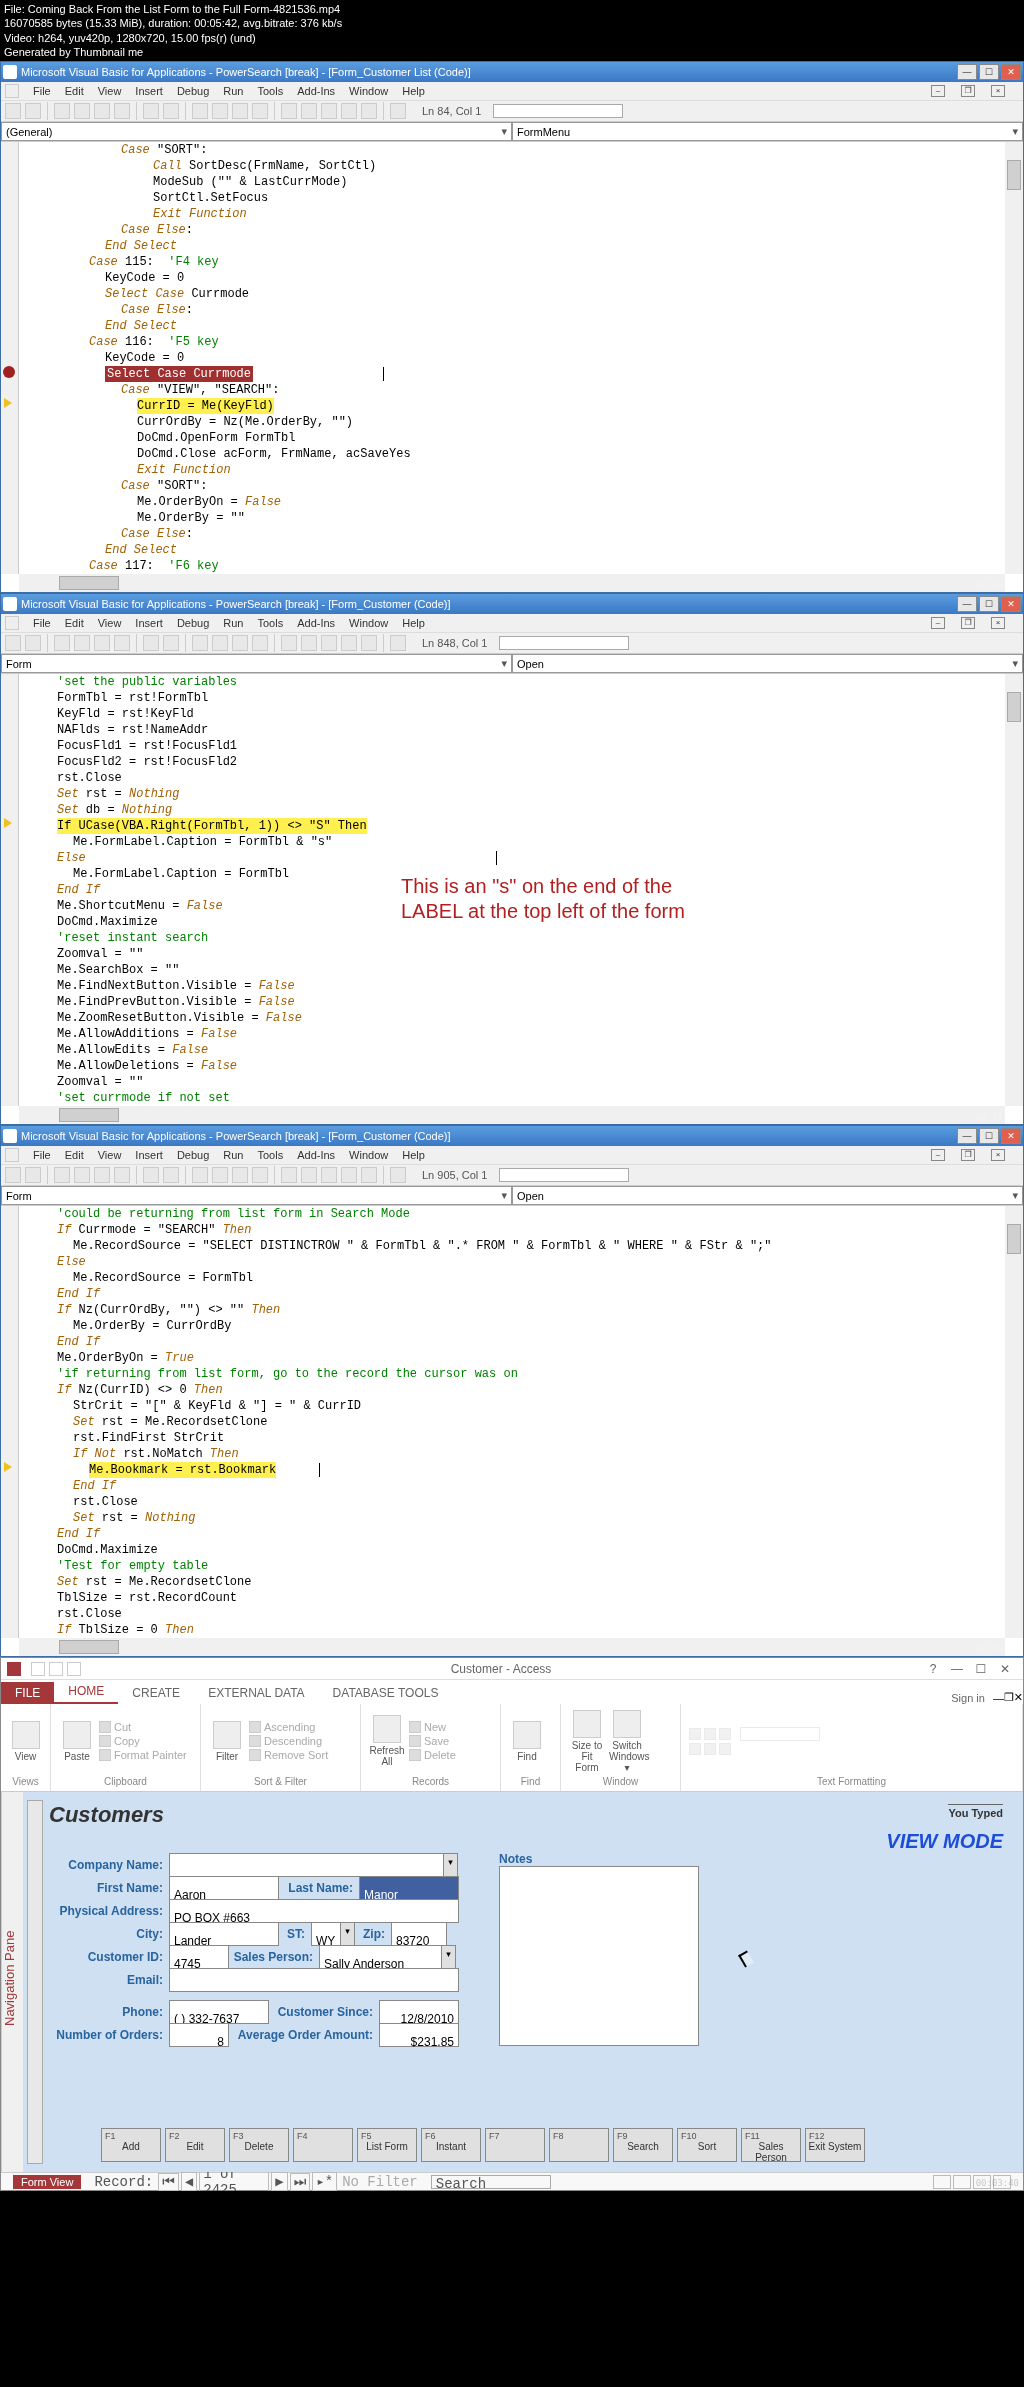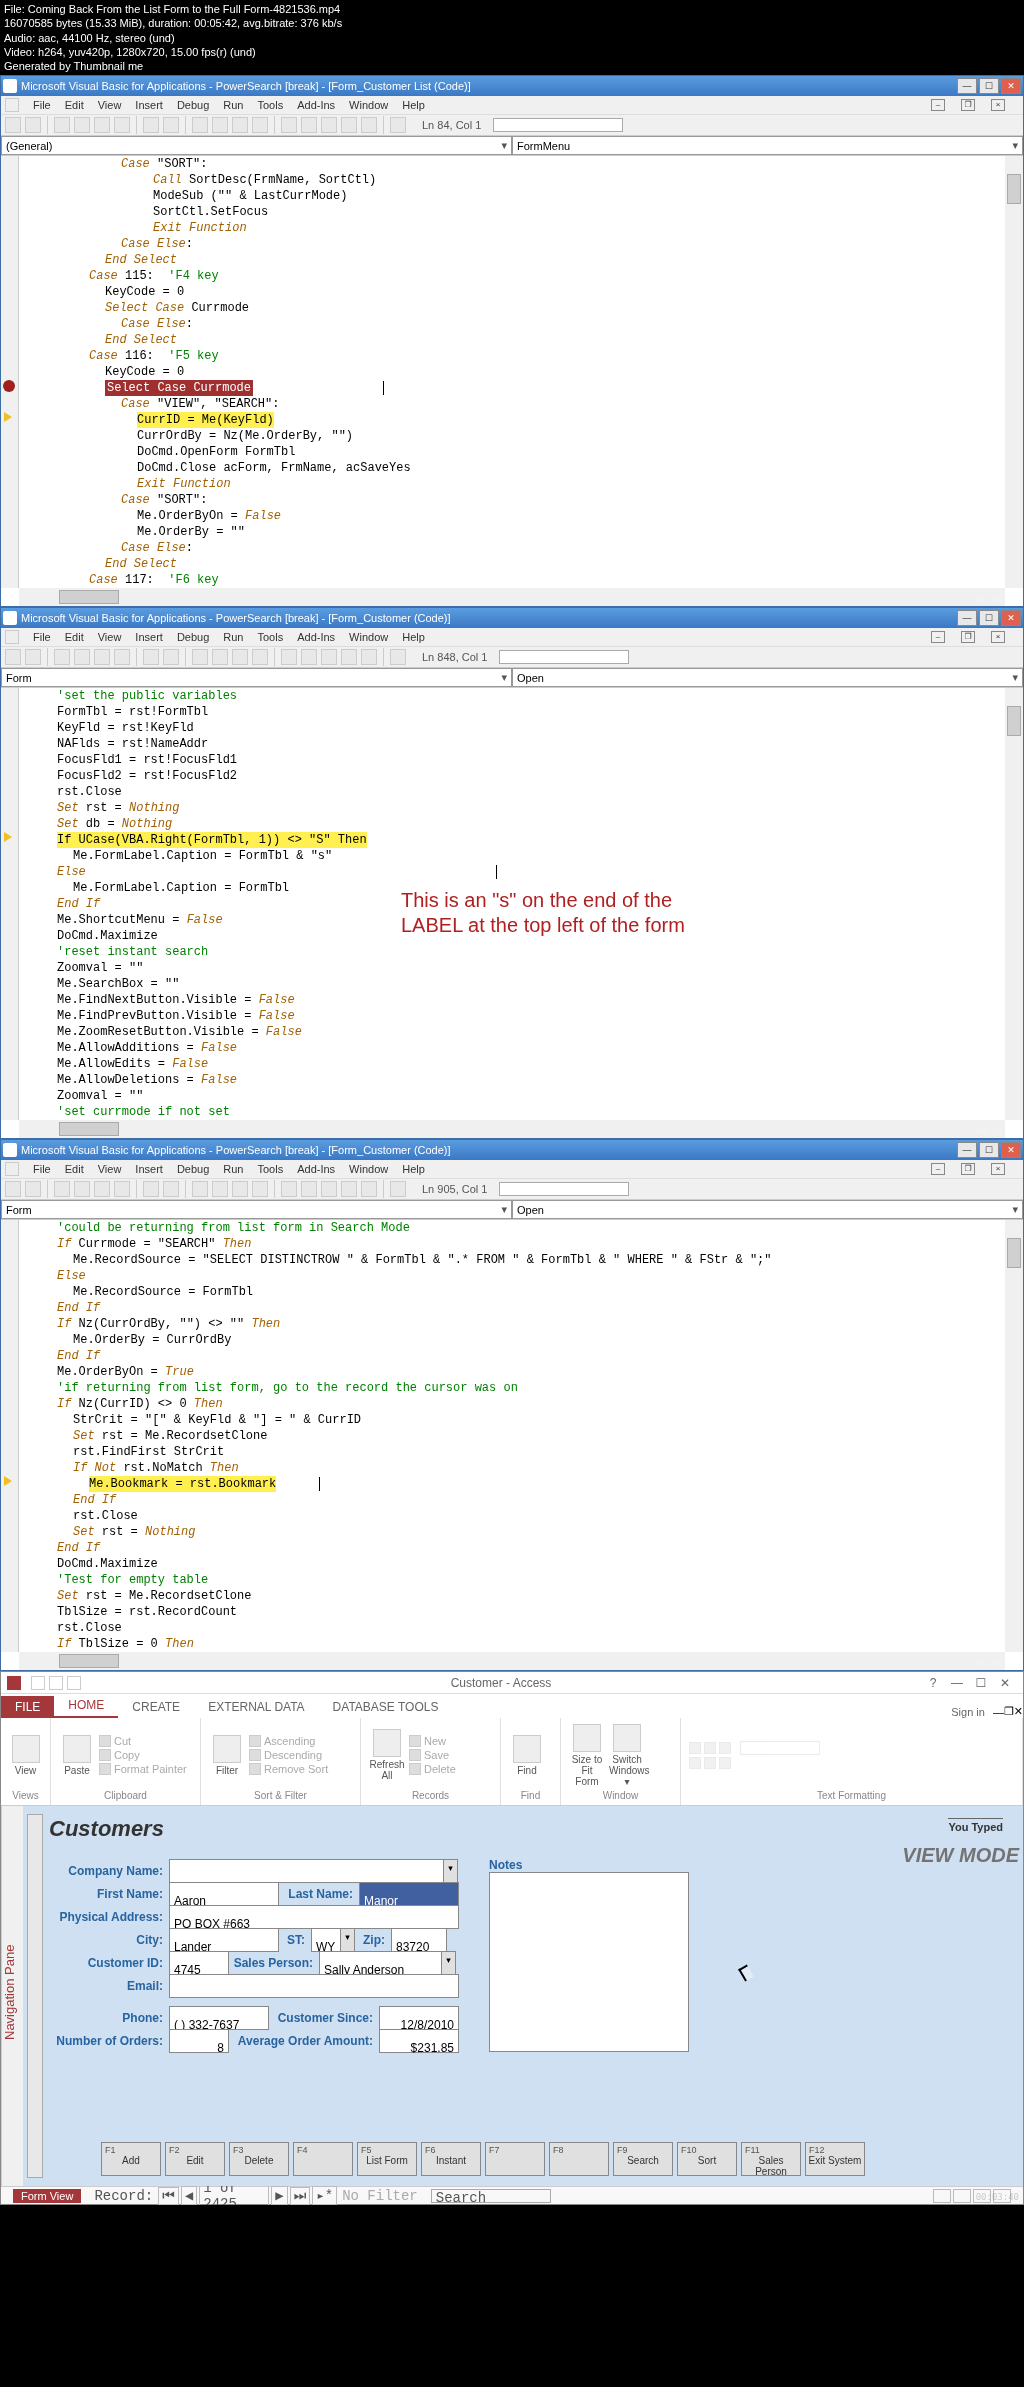--- a/index.html
+++ b/index.html
@@ -73,21 +73,21 @@
 .nav-pane { position: absolute; left: 0; top: 0; bottom: 0; width: 22px; background: #f0f0f0; border-right: 1px solid #ccc; writing-mode: vertical-rl; text-align: center; padding-top: 8px; color: #a4373a; font-size: 13px; transform: rotate(180deg); }
 .rec-selector { position: absolute; left: 26px; top: 8px; bottom: 8px; width: 16px; background: #e8e8e8; border: 1px solid #aaa; }
 .form-hdr { font-size: 22px; font-weight: bold; font-style: italic; color: #333; }
 .fld { display: flex; align-items: center; margin: 3px 0; height: 20px; }
 .fld label { text-align: right; padding-right: 6px; color: #2864a0; font-size: 12px; font-weight: bold; }
 .fld .inp { background: #fff; border: 1px solid #888; height: 18px; padding: 11px 4px; font-size: 12px; }
 .combo-inp { display:flex; }
 .combo-inp .drop{width:14px;background:#e0e0e0;border:1px solid #888;border-left:0;text-align:center;font-size:9px;line-height:16px;}
 
 .you-typed{position:absolute; right:20px; top:12px; font-size:11px; font-weight:bold; color:#333; border-top:1px solid #666; padding-top:2px;}
-.view-mode{position:absolute; right:4px; top:38px; font-size:20px; font-weight:bold; color:#737373; font-style:italic;}
+.view-mode{position:absolute; right:20px; top:38px; font-size:20px; font-weight:bold; color:#1d4ed8; font-style:italic;}
 .notes-lbl{font-size:12px;font-weight:bold;color:#2864a0;}
 .notes-box{background:#fff;border:1px solid #888;width:200px;height:180px;}
 
 .fkeys { position: absolute; left: 100px; bottom: 10px; display: flex; gap: 4px; }
 .fkey { background: #e0e0e0; border: 1px solid #888; width: 60px; height: 34px; font-size: 10px; text-align: center; padding-top: 2px; color: #333; }
 .fkey .n { font-size: 9px; text-align: left; padding-left: 3px; color: #555; }
 
 .status-bar { height: 18px; background: #f8f8f8; border-top: 1px solid #ccc; display: flex; align-items: center; font-size: 11px; color: #555; padding: 0 12px; }
 .rec-nav { display:flex; align-items:center; gap:2px; }
 .rec-nav span{border:1px solid #bbb; padding:0 3px; font-size:14px;font-family:Liberation Mono, monospace;}
@@ -97,21 +97,20 @@
 .status-bar .viewbtns span{width:18px;height:14px;border:1px solid #bbb;}
 .mouse-ptr{position:absolute; width:12px;height:18px; pointer-events:none;}
 .mouse-ptr:before{content:"";position:absolute;border-left:2px solid #000;border-top:2px solid #000;width:8px;height:12px;transform:rotate(-30deg);background:rgba(255,255,255,.4);}
 </style>
 </head>
 <body>
 
 <div id="top-info">
   <div>File: Coming Back From the List Form to the Full Form-4821536.mp4</div>
   <div>16070585 bytes (15.33 MiB), duration: 00:05:42, avg.bitrate: 376 kb/s</div>
-  <div>Audio: aac, 44100 Hz, stereo (und)</div>
   <div>Video: h264, yuv420p, 1280x720, 15.00 fps(r) (und)</div>
   <div>Generated by Thumbnail me</div>
 </div>
 
 <div class="vba-window">
   <div class="title-bar">
     <span class="icon"></span>
     <span class="title-text">Microsoft Visual Basic for Applications - PowerSearch [break] - [Form_Customer List (Code)]</span>
     <span class="winbtn">—</span>
     <span class="winbtn">☐</span>
@@ -465,21 +464,21 @@
 
   <div class="form-area">
     <div class="nav-pane">Navigation Pane</div>
     <div class="rec-selector"></div>
 
     <div class="you-typed">You Typed</div>
     <div class="view-mode">VIEW MODE</div>
 
     <div class="form-hdr">Customers</div>
 
-    <div style="display:flex;gap:10px;margin-top:16px">
+    <div style="display:flex;gap:20px;margin-top:24px">
       <div style="width:430px">
         <div class="fld">
             <label style="width:120px">Company Name:</label>
           <div class="combo-inp">
               <div class="inp" style="width:275px"></div>
               <div class="drop">▾</div>
             </div>
           </div>
         <div class="fld">
             <label style="width:120px">First Name:</label>

